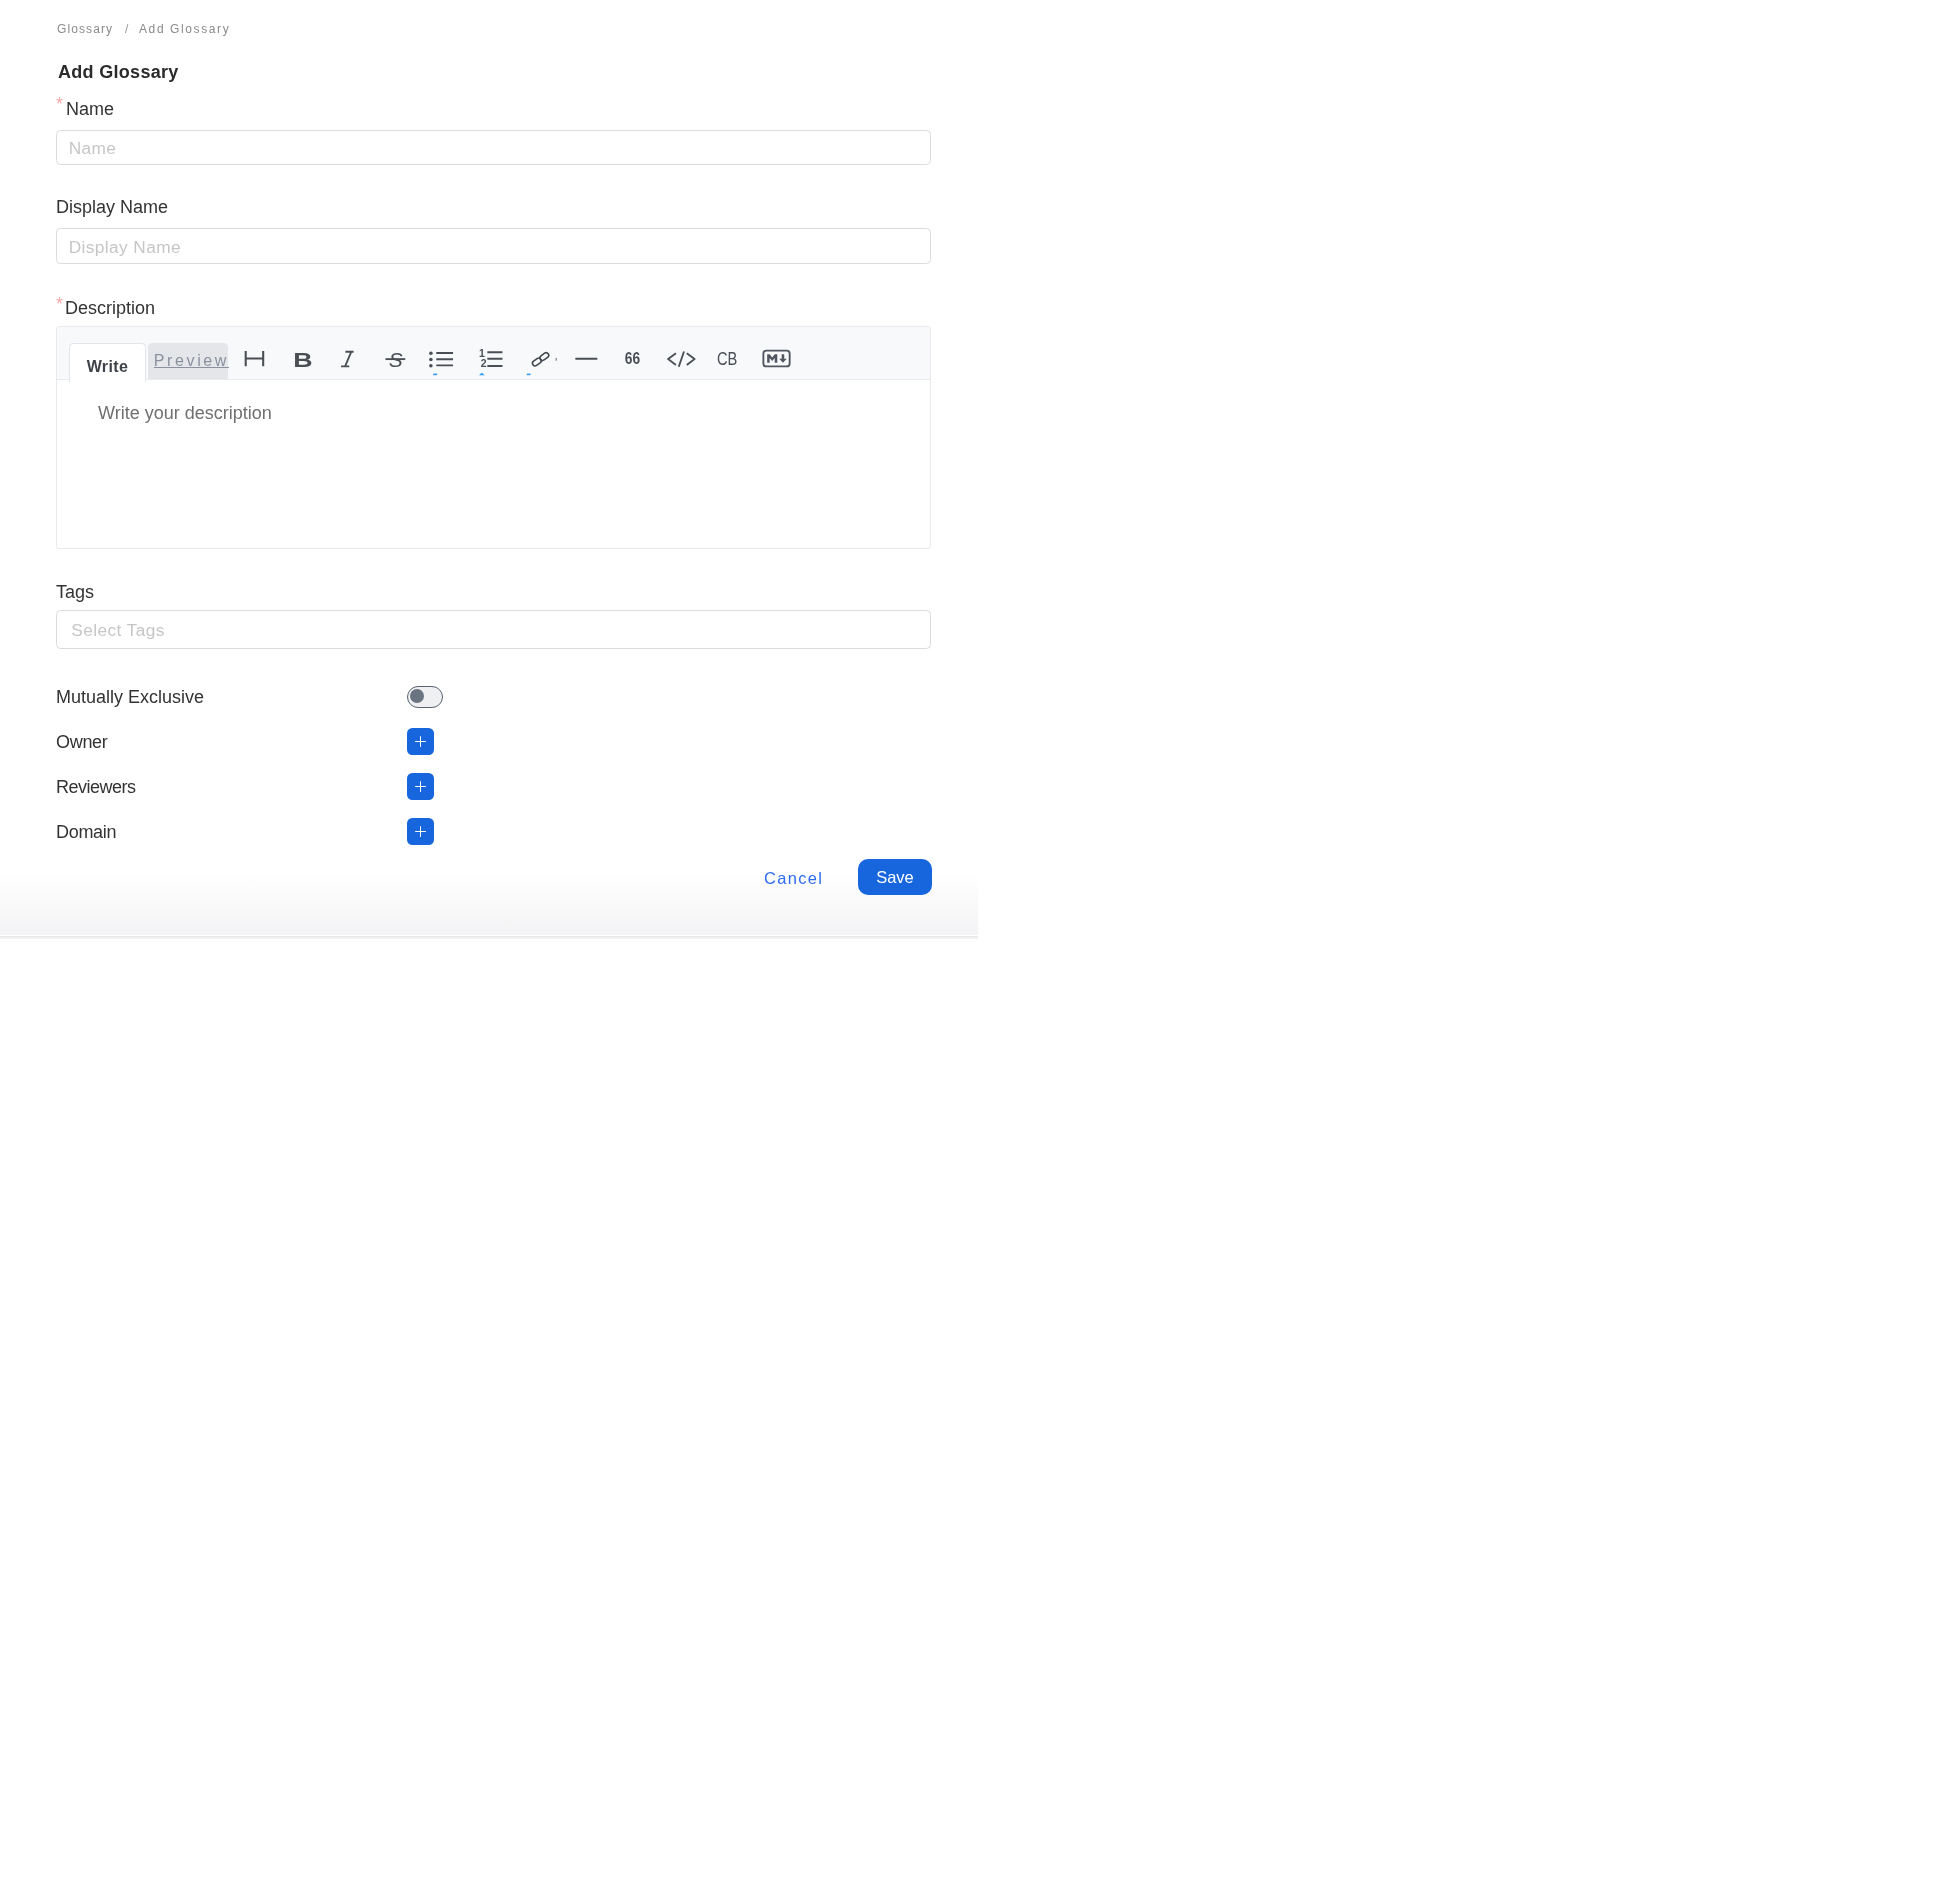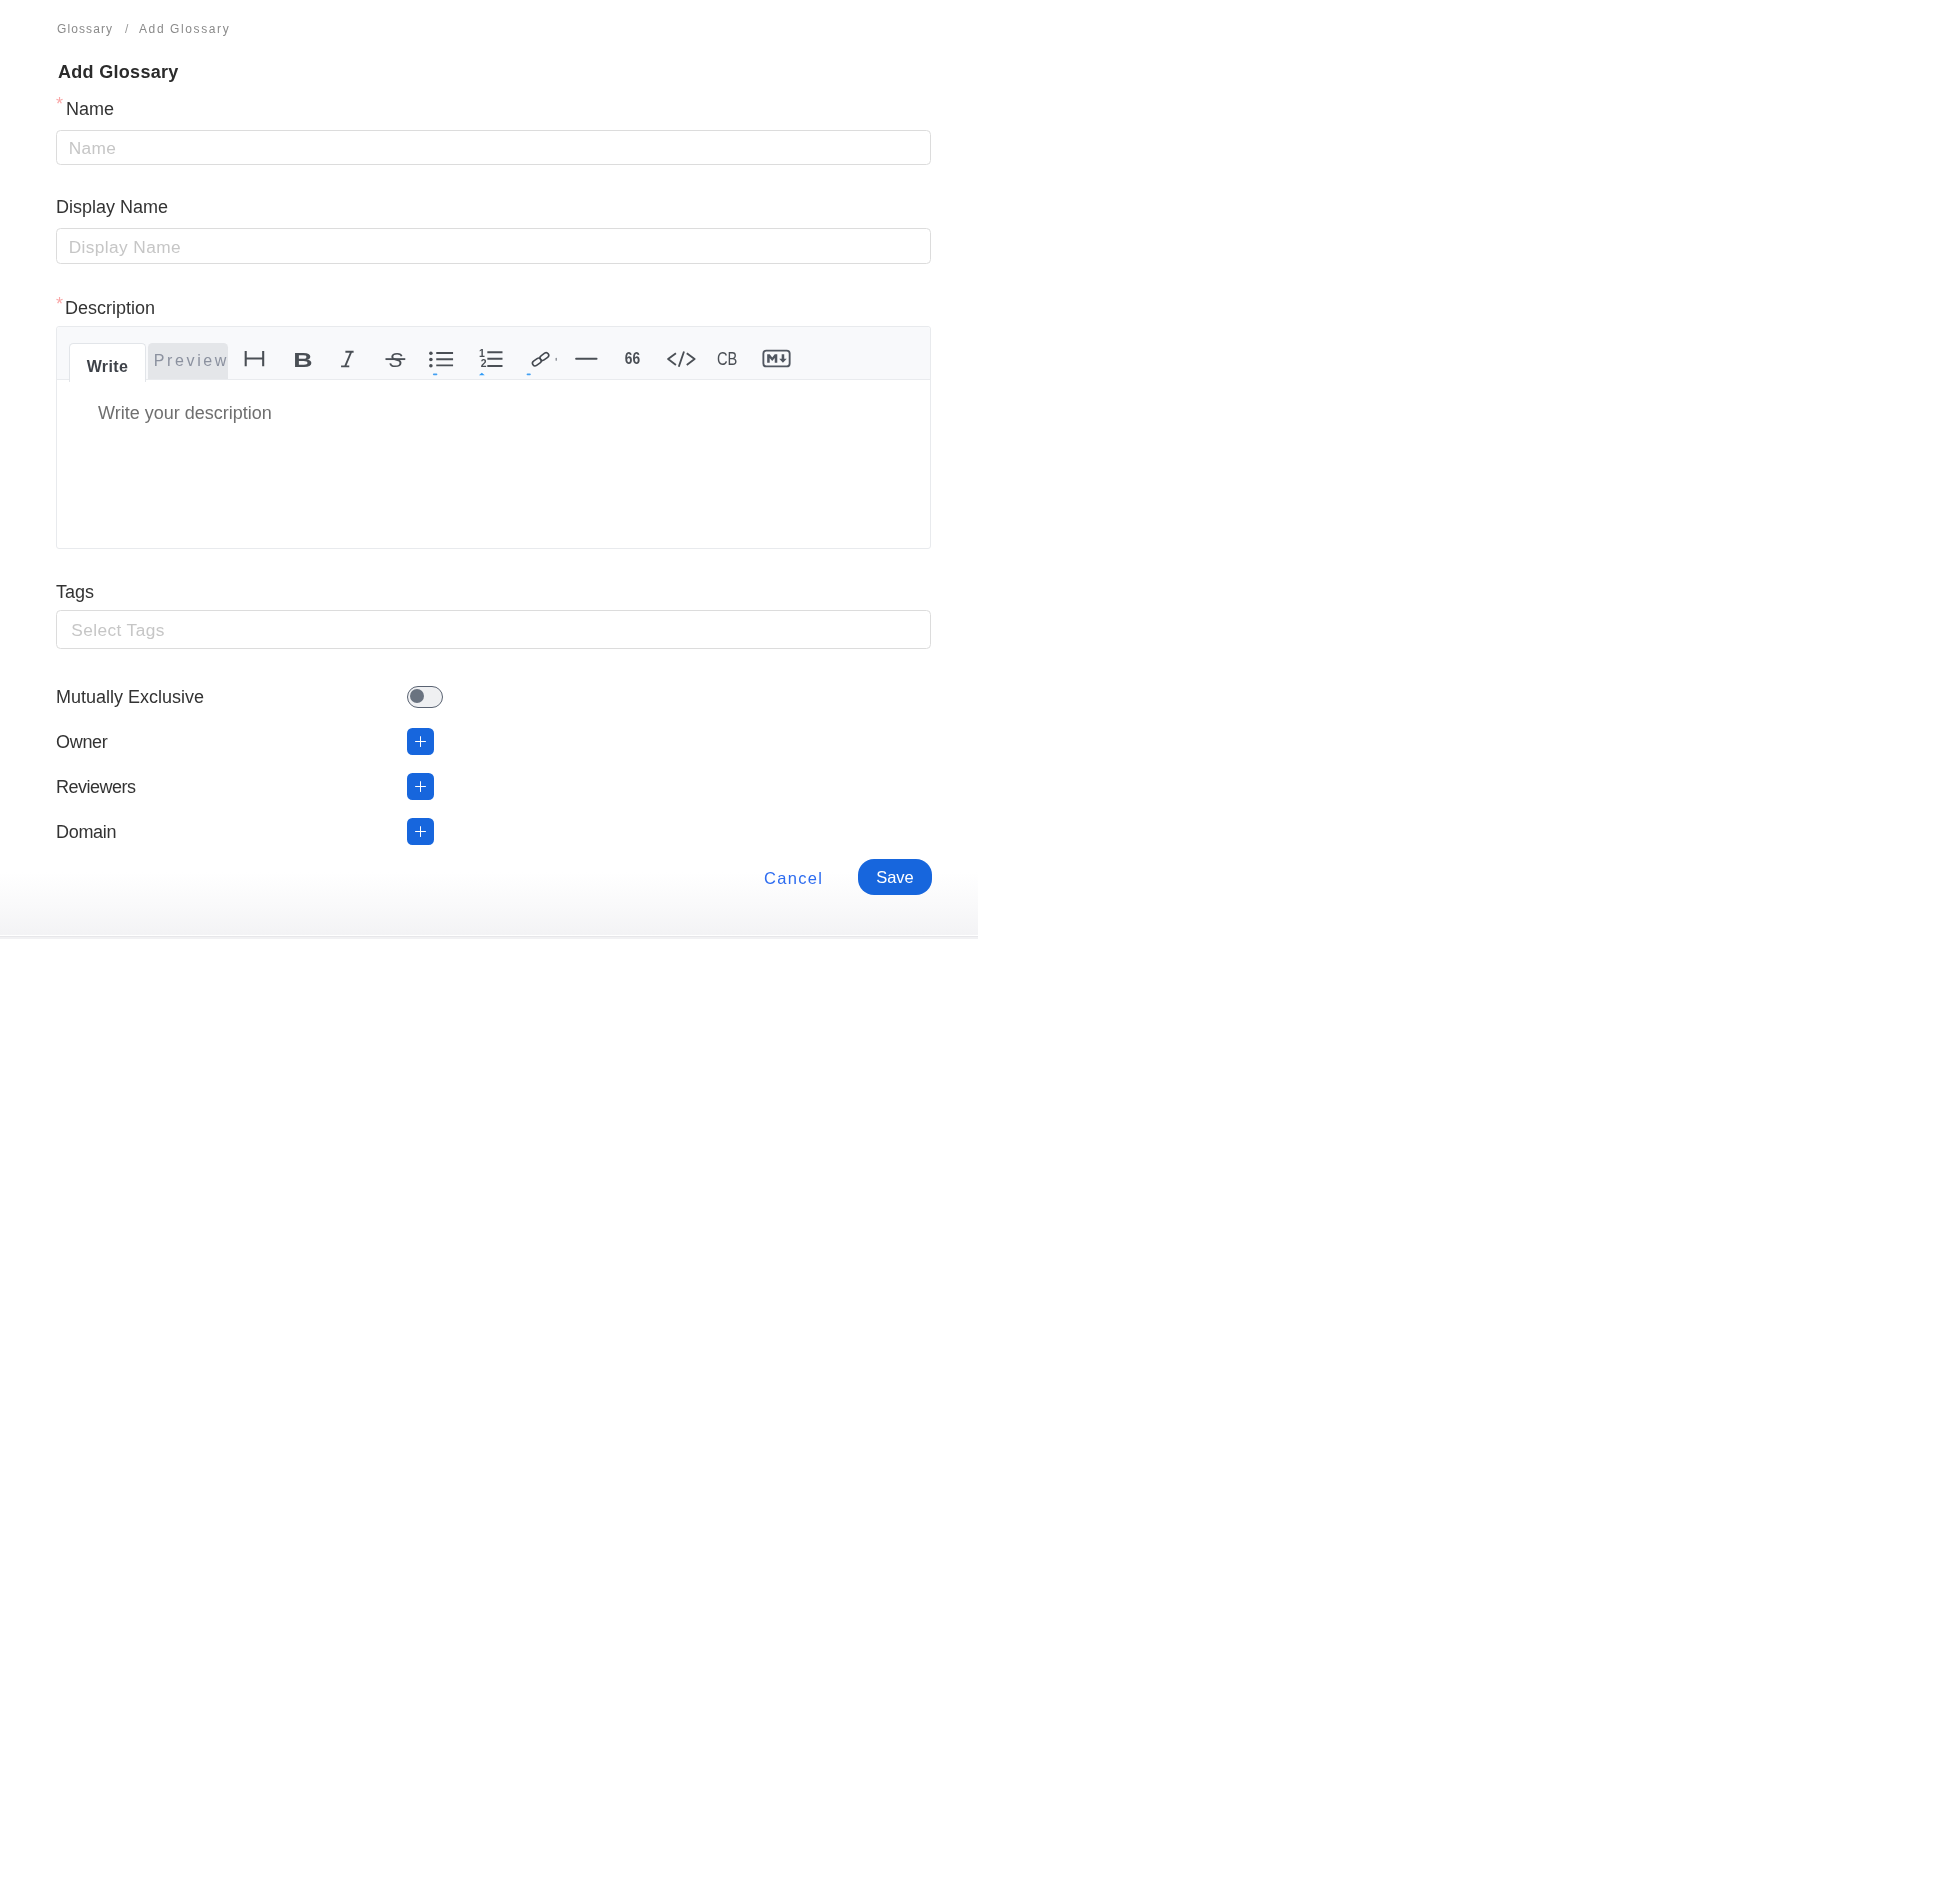--- a/index.html
+++ b/index.html
@@ -35,21 +35,21 @@
 <div class="inp" style="top:228px; height:36px;">
     <span class="ph" style="margin-left:11.7px;">Display Name</span>
   </div>
 
 <div class="ast" style="left:56px; top:294px;">*</div>
 <div class="lab" id="labDesc" style="left:65px; top:298px;">Description</div>
 
 <div class="abs" id="panel" style="left:56px; top:326px; width:875px; height:223px; border:0.8px solid #e8eaed; border-radius:3px; background:#fff;">
   <div id="toolbar" style="position:absolute; left:0; top:0; right:0; height:53px; background:#f8f9fb; border-bottom:0.8px solid #e9ebee; border-radius:3px 3px 0 0;"></div>
   <div id="tabPrev" style="position:absolute; left:91px; top:16px; width:80px; height:36px; background:#e4e6e9; border-radius:4.5px 4.5px 0 0; display:flex; align-items:center; justify-content:center;">
-      <span style="font-size:16px; color:#8b919f; letter-spacing:2.6px; margin-left:6.8px;">Preview</span>
+      <span style="font-size:16px; color:#8b919f; letter-spacing:2.6px; margin-left:6.8px;text-decoration:underline;">Preview</span>
     </div>
   <div id="tabWrite" style="position:absolute; left:12px; top:16px; width:77px; height:39px; background:#fff; border:0.8px solid #e2e5e9; border-bottom:none; border-radius:4.5px 4.5px 0 0; display:flex; align-items:center; justify-content:center; z-index:2;">
       <span style="font-size:16px; font-weight:bold; color:#3e4249; letter-spacing:0.4px;margin-top:8px;">Write</span>
     </div>
 
   <svg id="iconsvg" style="position:absolute; left:0; top:0; z-index:3;" width="875" height="56" viewBox="0 0 1163 75">
     <g transform="rotate(-36 643.2 43.2)" stroke="#43484f" fill="none">
       <rect x="630.6" y="39.8" width="12.8" height="6.9" rx="3.45" stroke-width="2.1"></rect>
       <rect x="643.0" y="39.8" width="12.8" height="6.9" rx="3.45" stroke-width="2.1"></rect>
     </g>
@@ -99,16 +99,16 @@
 </div>
 
 <div class="lab" id="labOwner" style="left:56px; top:732px; letter-spacing:-0.3px;">Owner</div>
 <div class="plusbtn" style="top:728px;"></div>
 <div class="lab" id="labRev" style="left:56px; top:777px; letter-spacing:-0.5px;">Reviewers</div>
 <div class="plusbtn" style="top:773px;"></div>
 <div class="lab" id="labDom" style="left:56px; top:822px; letter-spacing:-0.3px;">Domain</div>
 <div class="plusbtn" style="top:818px;"></div>
 
 <div class="abs" id="cancel" style="left:764px; top:869px; font-size:16.5px; color:#2d6cf0; letter-spacing:1.3px;text-align:right;">Cancel</div>
-<div class="abs" id="save" style="left:858px; top:859px; width:74px; height:36px; background:#1766dd; border-radius:16px; display:flex; align-items:center; justify-content:center;">
+<div class="abs" id="save" style="left:858px; top:859px; width:74px; height:36px; background:#1766dd; border-radius:10px; display:flex; align-items:center; justify-content:center;">
     <span style="font-size:16.5px; color:#fff;">Save</span>
   </div>
 
 
 </body></html>

